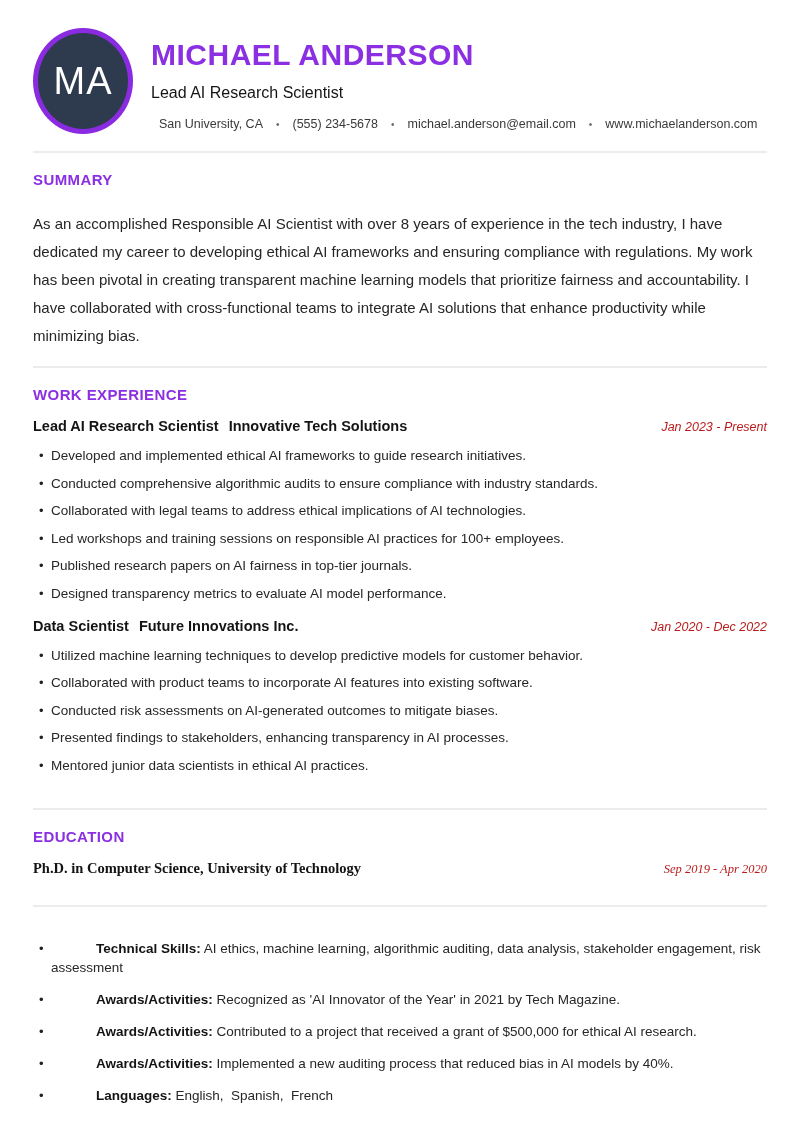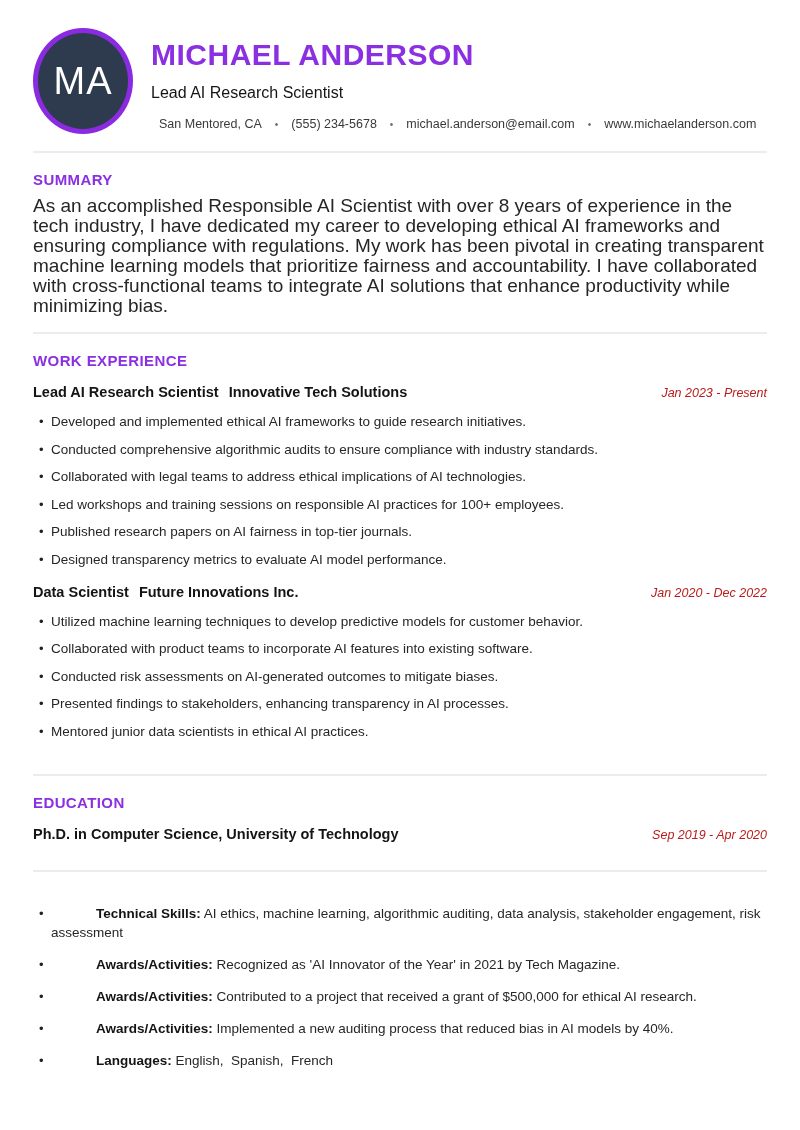--- a/index.html
+++ b/index.html
@@ -78,23 +78,23 @@
   .section { padding-top: 18px; }
   .section-heading {
     color: #8b2fe2;
     font-size: 15px;
     font-weight: 700;
     letter-spacing: 0.4px;
   }
 
   
   .summary-body {
-    margin-top: 8px;
-    font-size: 19px;
-    line-height: 20px;
+    margin-top: 22px;
+    font-size: 15px;
+    line-height: 28px;
     color: #262626;
     padding-bottom: 16px;
   }
 
   
   .job { margin-top: 14px; }
   .job-header {
     display: flex;
     justify-content: space-between;
     align-items: baseline;
@@ -134,20 +134,21 @@
   }
   .work-section { padding-bottom: 24px; }
 
   
   .edu-row {
     display: flex;
     justify-content: space-between;
     align-items: baseline;
     margin-top: 15px;
     padding-bottom: 28px;
+    font-family: Liberation Serif, serif;
   }
   .edu-degree {
     font-size: 14.5px;
     font-weight: 700;
     color: #141414;
   }
 
   
   ul.addl-list { list-style: none; margin-top: 14px; }
   ul.addl-list li {
@@ -175,21 +176,21 @@
 <div class="page">
 
   <div class="header">
     <div class="avatar">
       <span class="avatar-initials">MA</span>
     </div>
     <div class="header-text">
       <div class="name">MICHAEL ANDERSON</div>
       <div class="title">Lead AI Research Scientist</div>
       <div class="contact-row">
-        <span>San Mentored, CA</span>
+        <span>San University, CA</span>
         <span class="contact-sep">•</span>
         <span>(555) 234-5678</span>
         <span class="contact-sep">•</span>
         <span>michael.anderson@email.com</span>
         <span class="contact-sep">•</span>
         <span>www.michaelanderson.com</span>
       </div>
     </div>
   </div>
 

